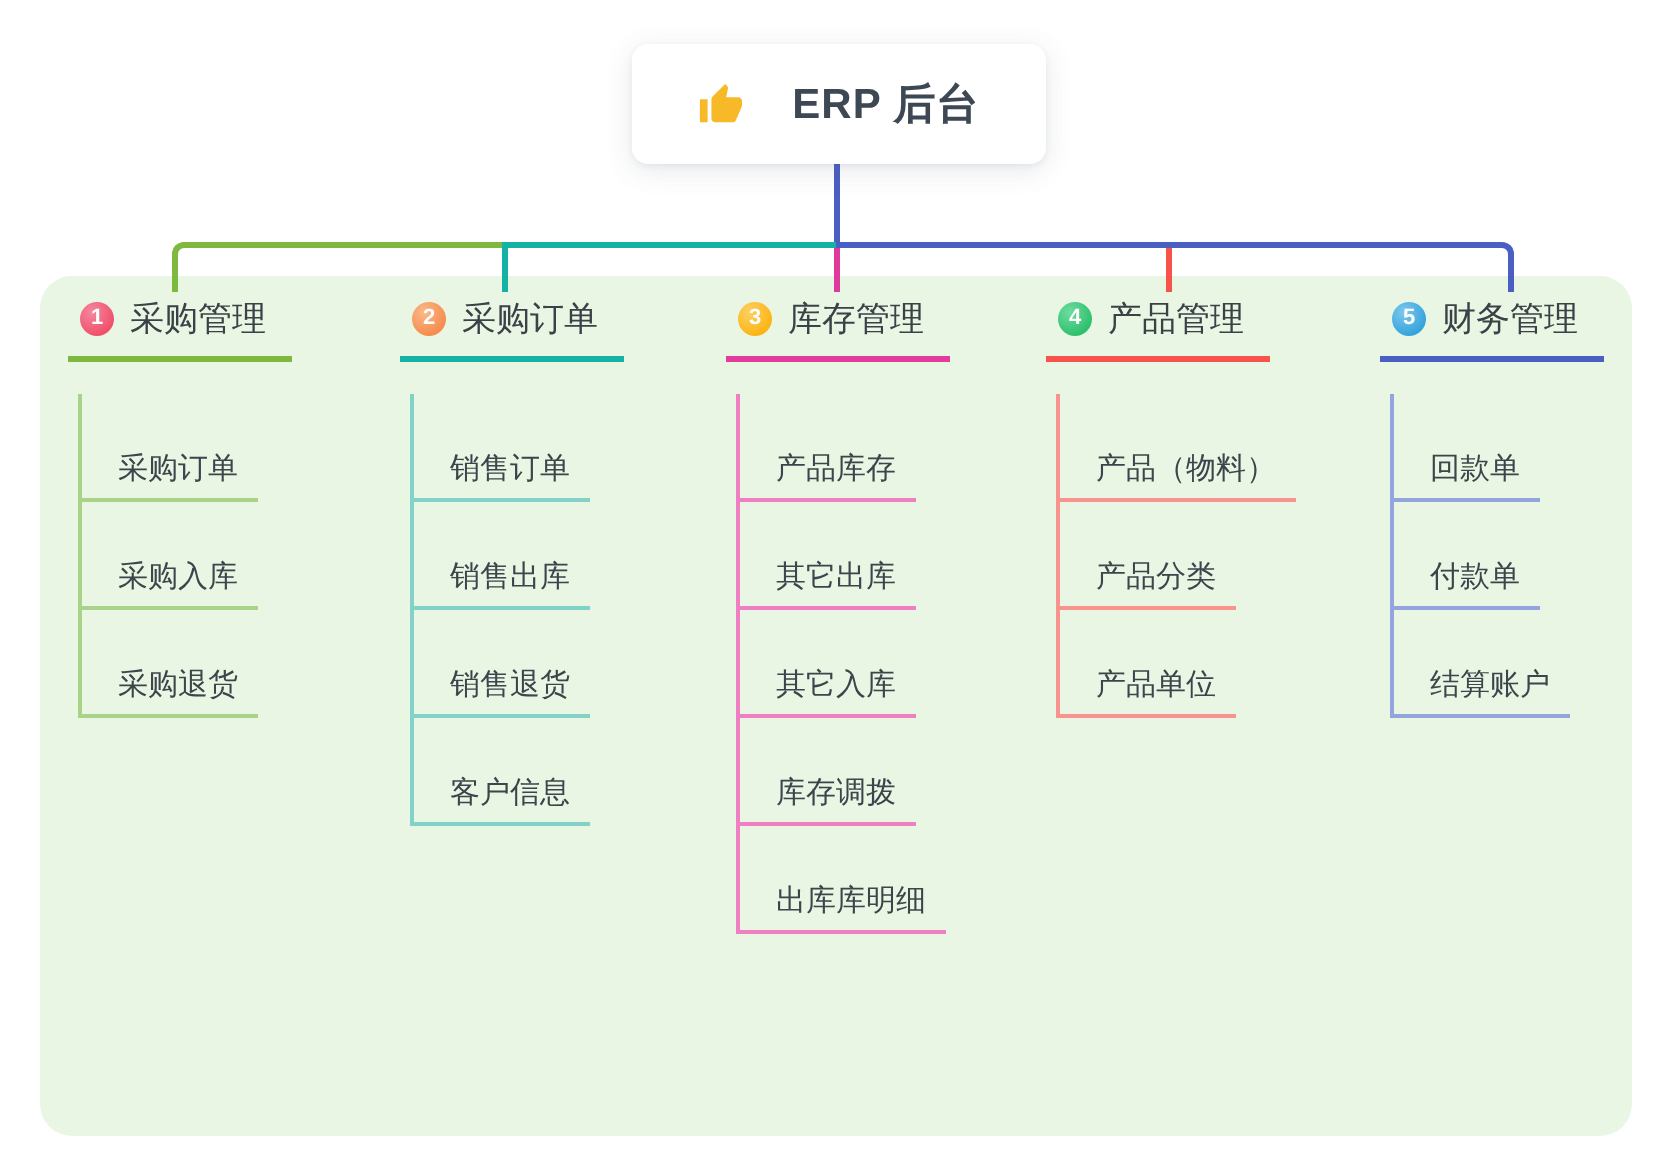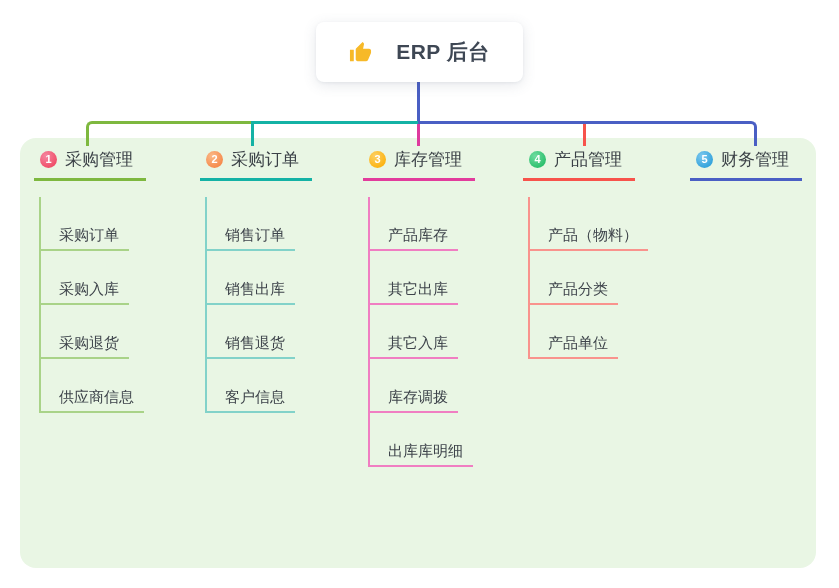--- a/index.html
+++ b/index.html
@@ -101,21 +101,20 @@
 
   <div class="branch b0">
     <div class="branch-header">
       <span class="badge">1</span>
       <span>采购管理</span>
     </div>
     <ul class="branch-items">
       <li><span class="item-label">采购订单</span></li>
       <li><span class="item-label">采购入库</span></li>
       <li><span class="item-label">采购退货</span></li>
-      <li><span class="item-label">供应商信息</span></li>
     </ul>
   </div>
 
   <div class="branch b1">
     <div class="branch-header">
       <span class="badge">2</span>
       <span>采购订单</span>
     </div>
     <ul class="branch-items">
       <li><span class="item-label">销售订单</span></li>
@@ -149,15 +148,20 @@
       <li><span class="item-label">产品分类</span></li>
       <li><span class="item-label">产品单位</span></li>
     </ul>
   </div>
 
   <div class="branch b4">
     <div class="branch-header">
       <span class="badge">5</span>
       <span>财务管理</span>
     </div>
+    <ul class="branch-items">
+      <li><span class="item-label">回款单</span></li>
+      <li><span class="item-label">付款单</span></li>
+      <li><span class="item-label">结算账户</span></li>
+    </ul>
   </div>
 
 </div>
 
 </body></html>

